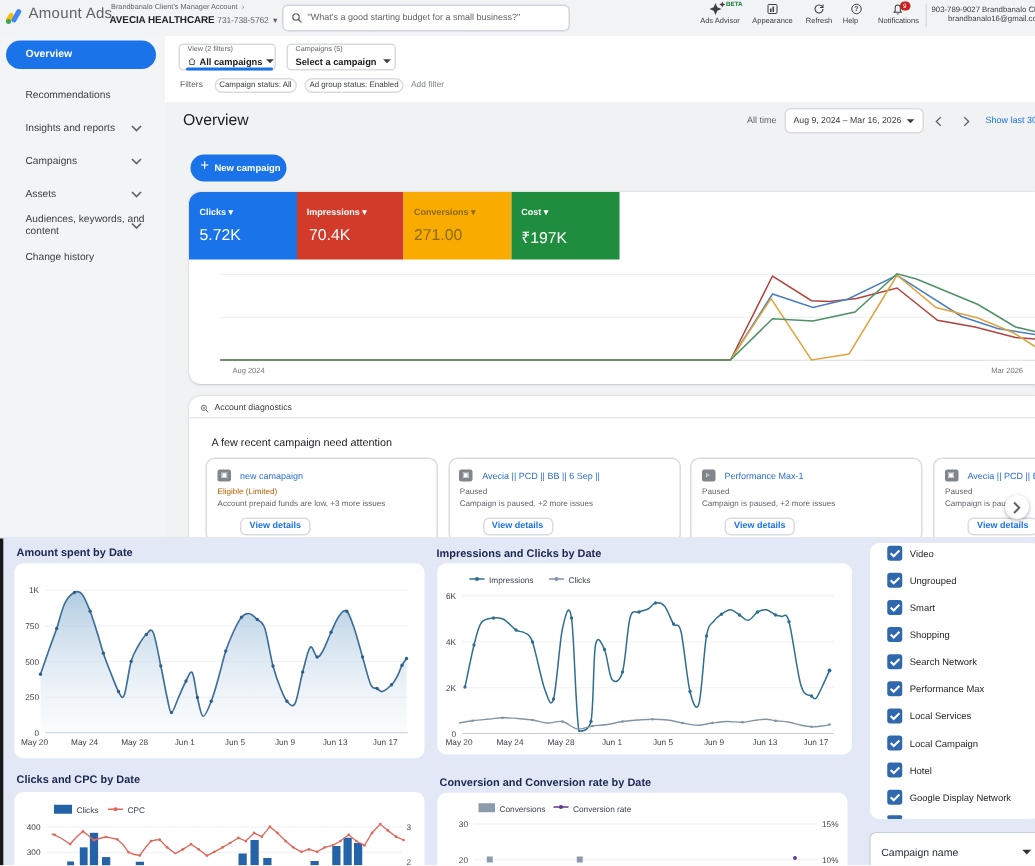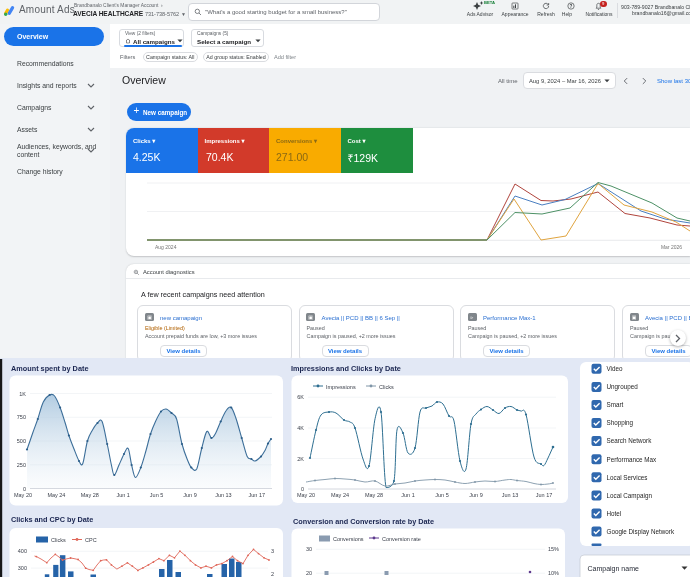--- a/index.html
+++ b/index.html
@@ -131,27 +131,27 @@
 <div class="abs" style="left:127px;top:103px;width:64px;height:17.5px;background:#1a73e8;border-radius:9px;color:#fff;"></div>
 <div class="abs" style="left:133.5px;top:105px;font-size:10px;color:#fff;font-weight:300;line-height:11px;">+</div>
 <div class="abs" style="left:143px;top:108.5px;font-size:6.3px;color:#fff;font-weight:bold;">New campaign</div>
 
 <div class="abs" style="left:126px;top:128px;width:564px;height:128px;background:#fff;border-radius:8px 0 0 8px;box-shadow:0 0.5px 1.5px rgba(60,64,67,0.25);"></div>
 <div class="abs" style="left:126px;top:128px;width:71.5px;height:45px;background:#1a73e8;border-radius:8px 0 0 0;"></div>
 <div class="abs" style="left:197.5px;top:128px;width:71.5px;height:45px;background:#d23a2a;"></div>
 <div class="abs" style="left:269px;top:128px;width:71.5px;height:45px;background:#f9ab00;"></div>
 <div class="abs" style="left:340.5px;top:128px;width:72px;height:45px;background:#1e8e3e;"></div>
 <div class="abs" style="left:133px;top:137px;font-size:6px;color:#fff;font-weight:bold;">Clicks ▾</div>
-<div class="abs" style="left:133px;top:150.5px;font-size:10.5px;color:#fff;">4.25K</div>
+<div class="abs" style="left:133px;top:150.5px;font-size:10.5px;color:#fff;">5.72K</div>
 <div class="abs" style="left:204.5px;top:137px;font-size:6px;color:#fff;font-weight:bold;">Impressions ▾</div>
 <div class="abs" style="left:206px;top:150.5px;font-size:10.5px;color:#fff;">70.4K</div>
 <div class="abs" style="left:276px;top:137px;font-size:6px;color:#8a6914;font-weight:bold;">Conversions ▾</div>
 <div class="abs" style="left:276px;top:150.5px;font-size:10.5px;color:#8a6914;">271.00</div>
 <div class="abs" style="left:347.5px;top:137px;font-size:6px;color:#fff;font-weight:bold;">Cost ▾</div>
-<div class="abs" style="left:347.5px;top:150.5px;font-size:10.5px;color:#fff;">₹129K</div>
+<div class="abs" style="left:347.5px;top:150.5px;font-size:10.5px;color:#fff;">₹197K</div>
 
 <svg class="abs" style="left:126px;top:176px;" width="564" height="80" viewBox="126 176 564 80">
   <line x1="147" y1="183" x2="690" y2="183" stroke="#eceef0" stroke-width="0.8"></line>
   <line x1="147" y1="211.5" x2="690" y2="211.5" stroke="#eceef0" stroke-width="0.8"></line>
   <line x1="147" y1="240.3" x2="690" y2="240.3" stroke="#e2e4e7" stroke-width="0.8"></line>
   <polyline points="147,240 487,240 515,184 541,200.5 553,201 571,199 598,192 625,213.5 650,218 677,225 690,226" fill="none" stroke="#b0443c" stroke-width="1"></polyline>
   <polyline points="147,240 487,240 515,196 542,205 565,199.5 598,183.5 641,211 665,219 690,223" fill="none" stroke="#4a7fc1" stroke-width="1"></polyline>
   <polyline points="147,240 487,240 514,199 541,240 566,236 598,183.5 624,205 652,212 676,222 690,231" fill="none" stroke="#e0a43f" stroke-width="1"></polyline>
   <polyline points="147,240 487,240 515,212.5 542,214 570,208 598,182.5 611,186 652,203 677,218 690,221" fill="none" stroke="#4d9166" stroke-width="1"></polyline>
   <text x="155" y="248.5" font-size="5" fill="#757575">Aug 2024</text>
@@ -159,21 +159,21 @@
 </svg>
 
 <div class="abs" style="left:126px;top:264px;width:564px;height:100px;background:#fff;border-radius:8px 0 0 0;box-shadow:0 0.5px 1.5px rgba(60,64,67,0.25);"></div>
 <div class="abs" style="left:126px;top:264px;width:564px;height:15px;border-bottom:1px solid #e8eaed;"></div>
 <svg class="abs" style="left:133px;top:268.5px;" width="7" height="7" viewBox="0 0 24 24">
     <circle cx="10" cy="10" r="6" fill="none" stroke="#5f6368" stroke-width="2"></circle>
     <line x1="14.5" y1="14.5" x2="20" y2="20" stroke="#5f6368" stroke-width="2"></line>
     <circle cx="10" cy="10" r="2" fill="none" stroke="#5f6368" stroke-width="1.5"></circle>
   </svg>
 <div class="abs" style="left:143px;top:269px;font-size:5.8px;color:#3c4043;">Account diagnostics</div>
-<div class="abs" style="left:141px;top:290px;font-size:7.2px;color:#202124;">A few recent campaigns need attention</div>
+<div class="abs" style="left:141px;top:290px;font-size:7.2px;color:#202124;">A few recent campaign need attention</div>
 
 <div class="abs" style="left:137px;top:305px;width:155px;height:57px;background:#fff;border:1px solid #dadce0;border-radius:6px;"></div>
 <div class="abs" style="left:298.5px;top:305px;width:155px;height:57px;background:#fff;border:1px solid #dadce0;border-radius:6px;"></div>
 <div class="abs" style="left:460px;top:305px;width:155px;height:57px;background:#fff;border:1px solid #dadce0;border-radius:6px;"></div>
 <div class="abs" style="left:622px;top:305px;width:155px;height:57px;background:#fff;border:1px solid #dadce0;border-radius:6px;"></div>
 
 <div class="abs" style="left:145px;top:313px;width:9px;height:8px;background:#80868b;border-radius:1.5px;color:#fff;font-size:5px;text-align:center;line-height:8px;">▣</div>
 <div class="abs" style="left:160px;top:314.5px;font-size:6px;color:#2a6fd1;">new camapaign</div>
 <div class="abs" style="left:145px;top:324.5px;font-size:5.4px;color:#b06000;">Eligible (Limited)</div>
 <div class="abs" style="left:145px;top:332.5px;font-size:5.4px;color:#5f6368;">Account prepaid funds are low, +3 more issues</div>

